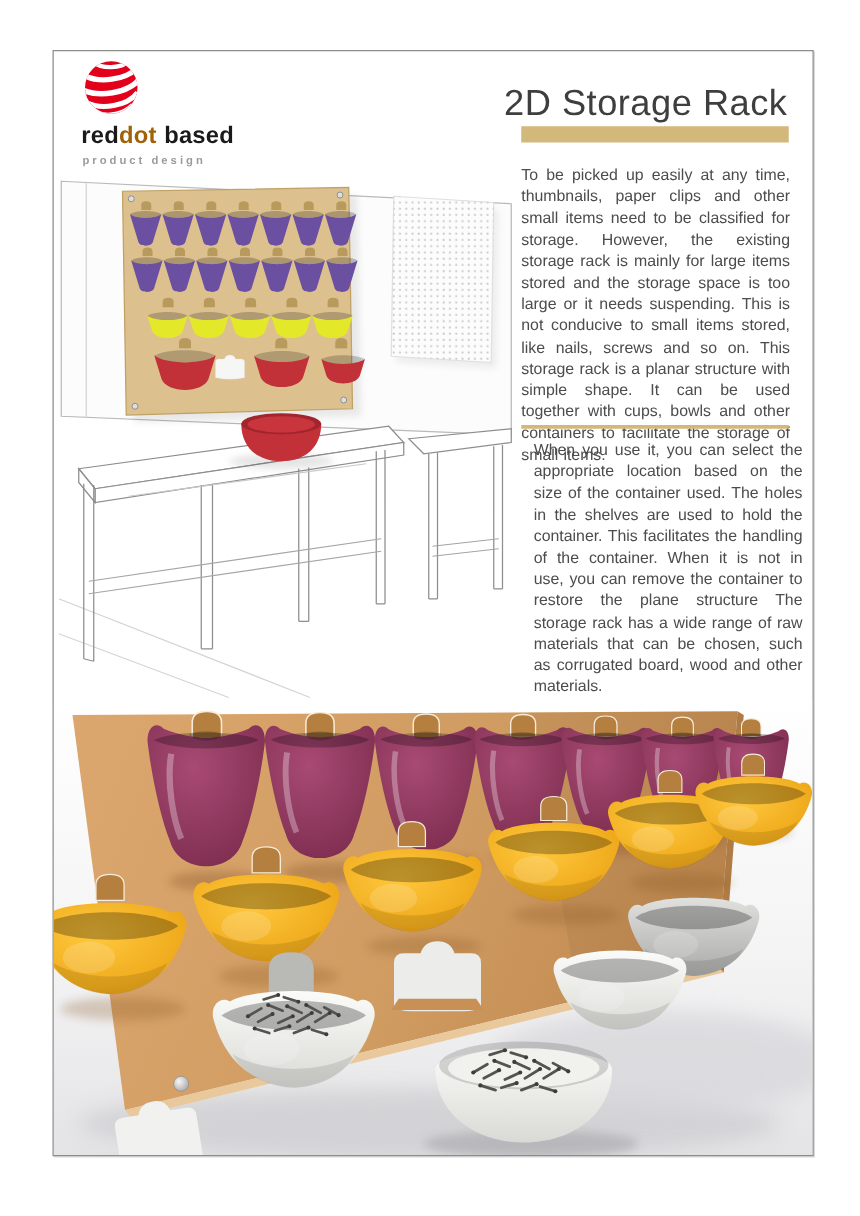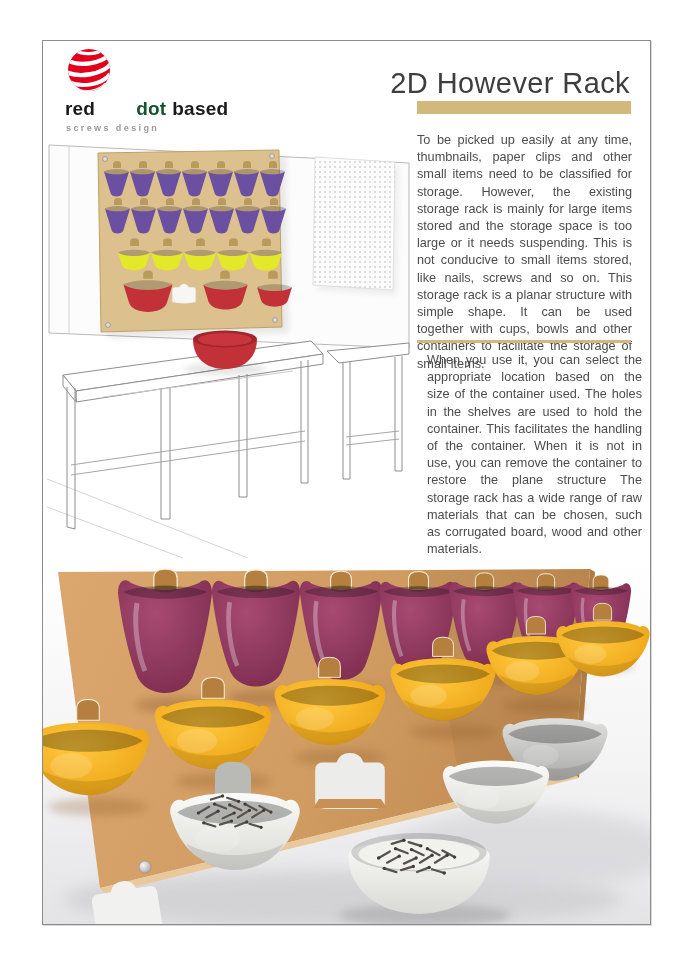--- a/index.html
+++ b/index.html
@@ -2,21 +2,21 @@
 <html><head>
 <meta charset="utf-8">
 <style>
   html,body{margin:0;padding:0;background:#ffffff;}
   body{width:688px;height:973px;position:relative;font-family:"Liberation Sans",sans-serif;}
   .sheet{position:absolute;left:42px;top:40px;width:609px;height:885px;background:#ffffff;
          border:1px solid #8c8c8c;box-sizing:border-box;box-shadow:1px 1px 0 #d8d8d8;overflow:hidden;}
   
   .logo-svg{position:absolute;left:22px;top:6px;width:50px;height:48px;}
   .brand{position:absolute;left:22px;top:57px;font-size:19px;font-weight:bold;letter-spacing:.2px;color:#1a1a1a;white-space:nowrap;}
-  .brand .dot{color:#14532d;padding-left:41px;}
+  .brand .dot{color:#a16207;}
   .brand .award{margin-left:6px;}
   .brand-sub{position:absolute;left:23px;top:82px;font-size:9px;letter-spacing:2.4px;color:#9b9b9b;font-weight:bold;}
   .title{position:absolute;right:20px;top:26px;font-size:29px;color:#3e3e3e;letter-spacing:.4px;white-space:nowrap;}
   .accent-bar{position:absolute;left:374px;top:60px;width:214px;height:13px;}
   
   .para{position:absolute;left:374px;width:215px;font-size:12.7px;line-height:17.2px;color:#4c4c4c;
         text-align:justify;word-spacing:.6px;}
   .para1{top:91px;}
   .divider{position:absolute;left:374px;top:299px;width:214px;height:3px;}
   .para2{top:311px;margin-left:10px;}
@@ -40,23 +40,23 @@
       <path d="M10,3 C16,8 32,8 38,2" stroke-width="3.4"></path>
       <path d="M2,13 C14,20 36,17 45,7" stroke-width="4.2"></path>
       <path d="M1,25 C14,31 37,28 47,16" stroke-width="4.4"></path>
       <path d="M4,35 C16,41 37,38 45,27" stroke-width="4.0"></path>
       <path d="M12,43 C22,47 34,44 41,37" stroke-width="3.4"></path>
     </g>
   </svg>
   <div class="brand">
     <span>red</span><span class="dot">dot</span><span class="award">based</span>
   </div>
-  <div class="brand-sub">screws design</div>
-
-  <div class="title">2D However Rack</div>
+  <div class="brand-sub">product design</div>
+
+  <div class="title">2D Storage Rack</div>
   <div class="accent-bar" style="background: rgb(211, 184, 124);"></div>
 
   <div class="para para1">To be picked up easily at any time, thumbnails, paper clips and other small items need to be classified for storage. However, the existing storage rack is mainly for large items stored and the storage space is too large or it needs suspending. This is not conducive to small items stored, like nails, screws and so on. This storage rack is a planar structure with simple shape. It can be used together with cups, bowls and other containers to facilitate the storage of small items.</div>
   <div class="divider" style="background: rgb(211, 184, 124);"></div>
   <div class="para para2">When you use it, you can select the appropriate location based on the size of the container used. The holes in the shelves are used to hold the container. This facilitates the handling of the container. When it is not in use, you can remove the container to restore the plane structure The storage rack has a wide range of raw materials that can be chosen, such as corrugated board, wood and other materials.</div>
 
   <svg class="illustration" viewBox="0 0 372 424">
     <defs>
       <pattern id="peg" width="5" height="5" patternUnits="userSpaceOnUse">
         <circle cx="2" cy="2" r="0.9" fill="#cdcdcd"></circle>

